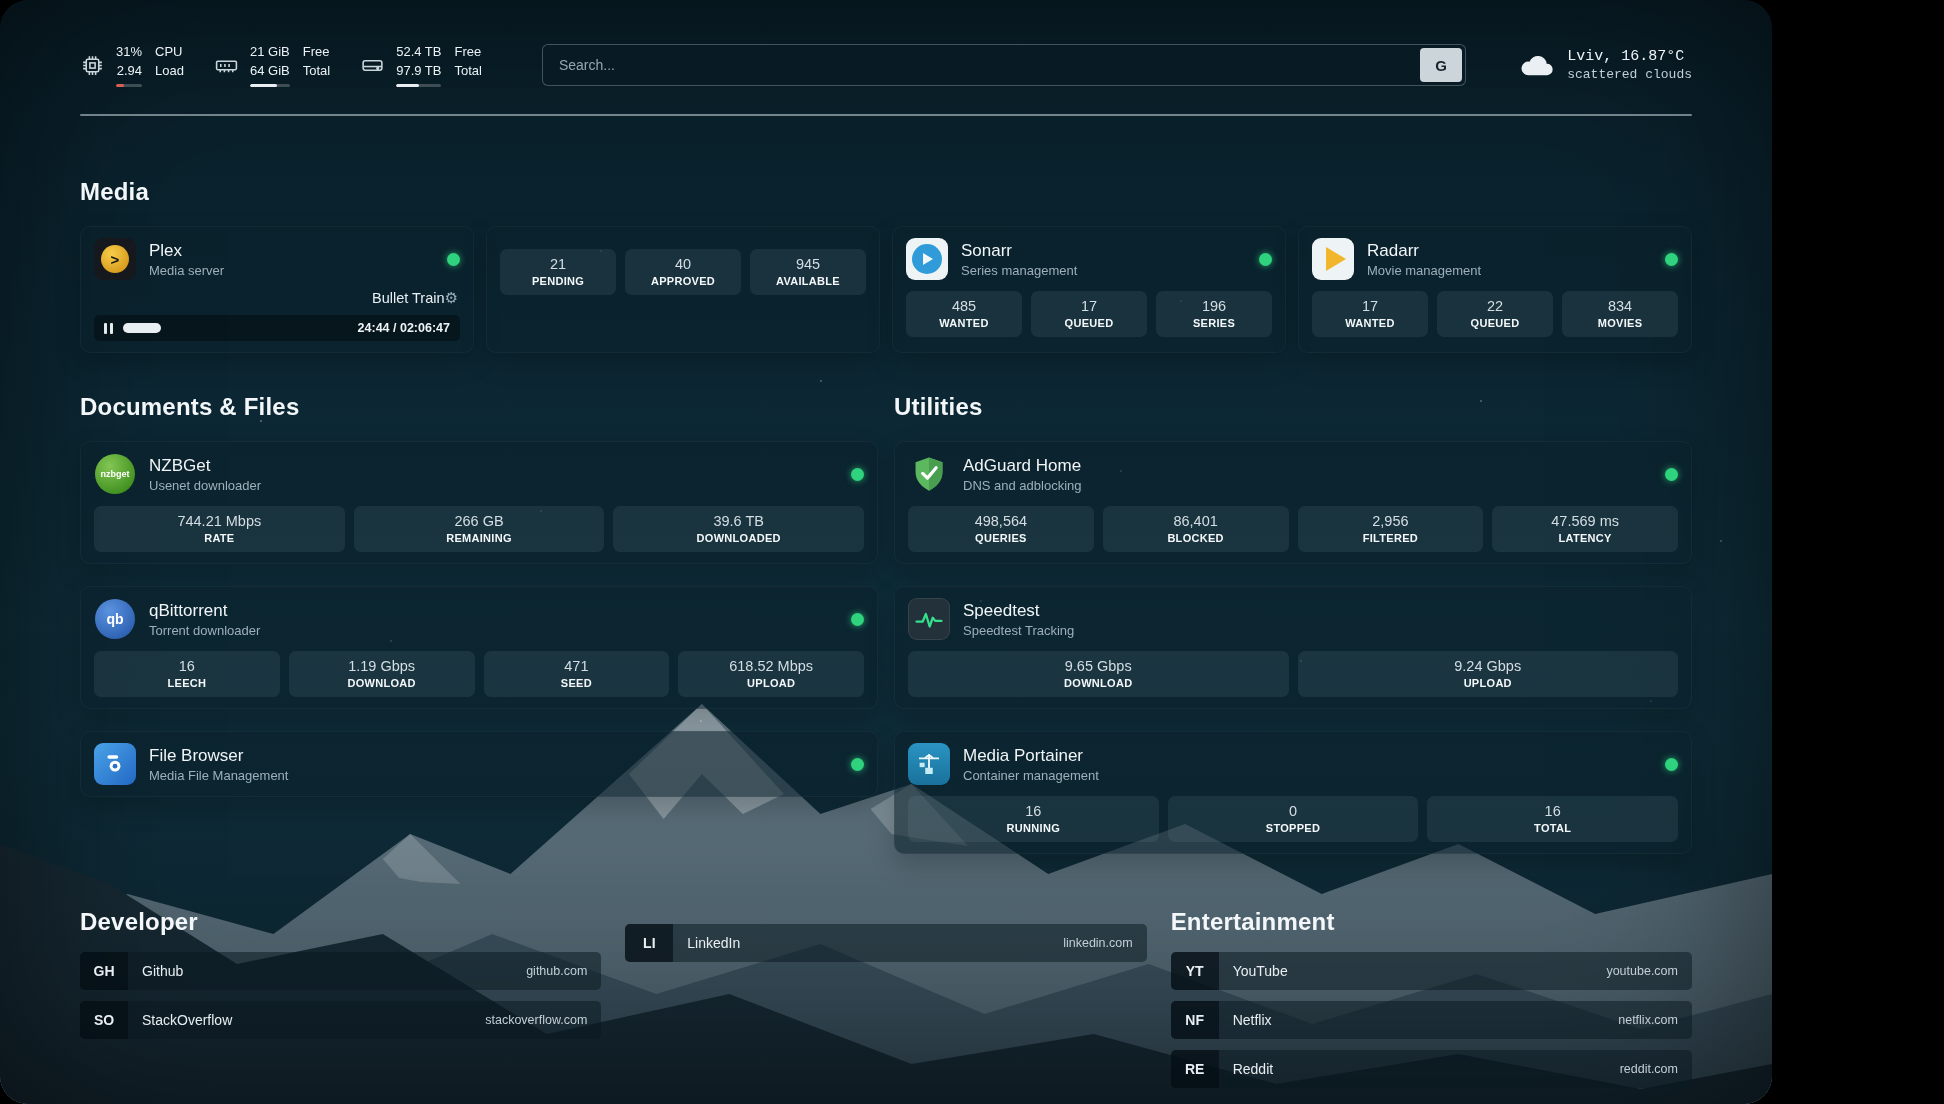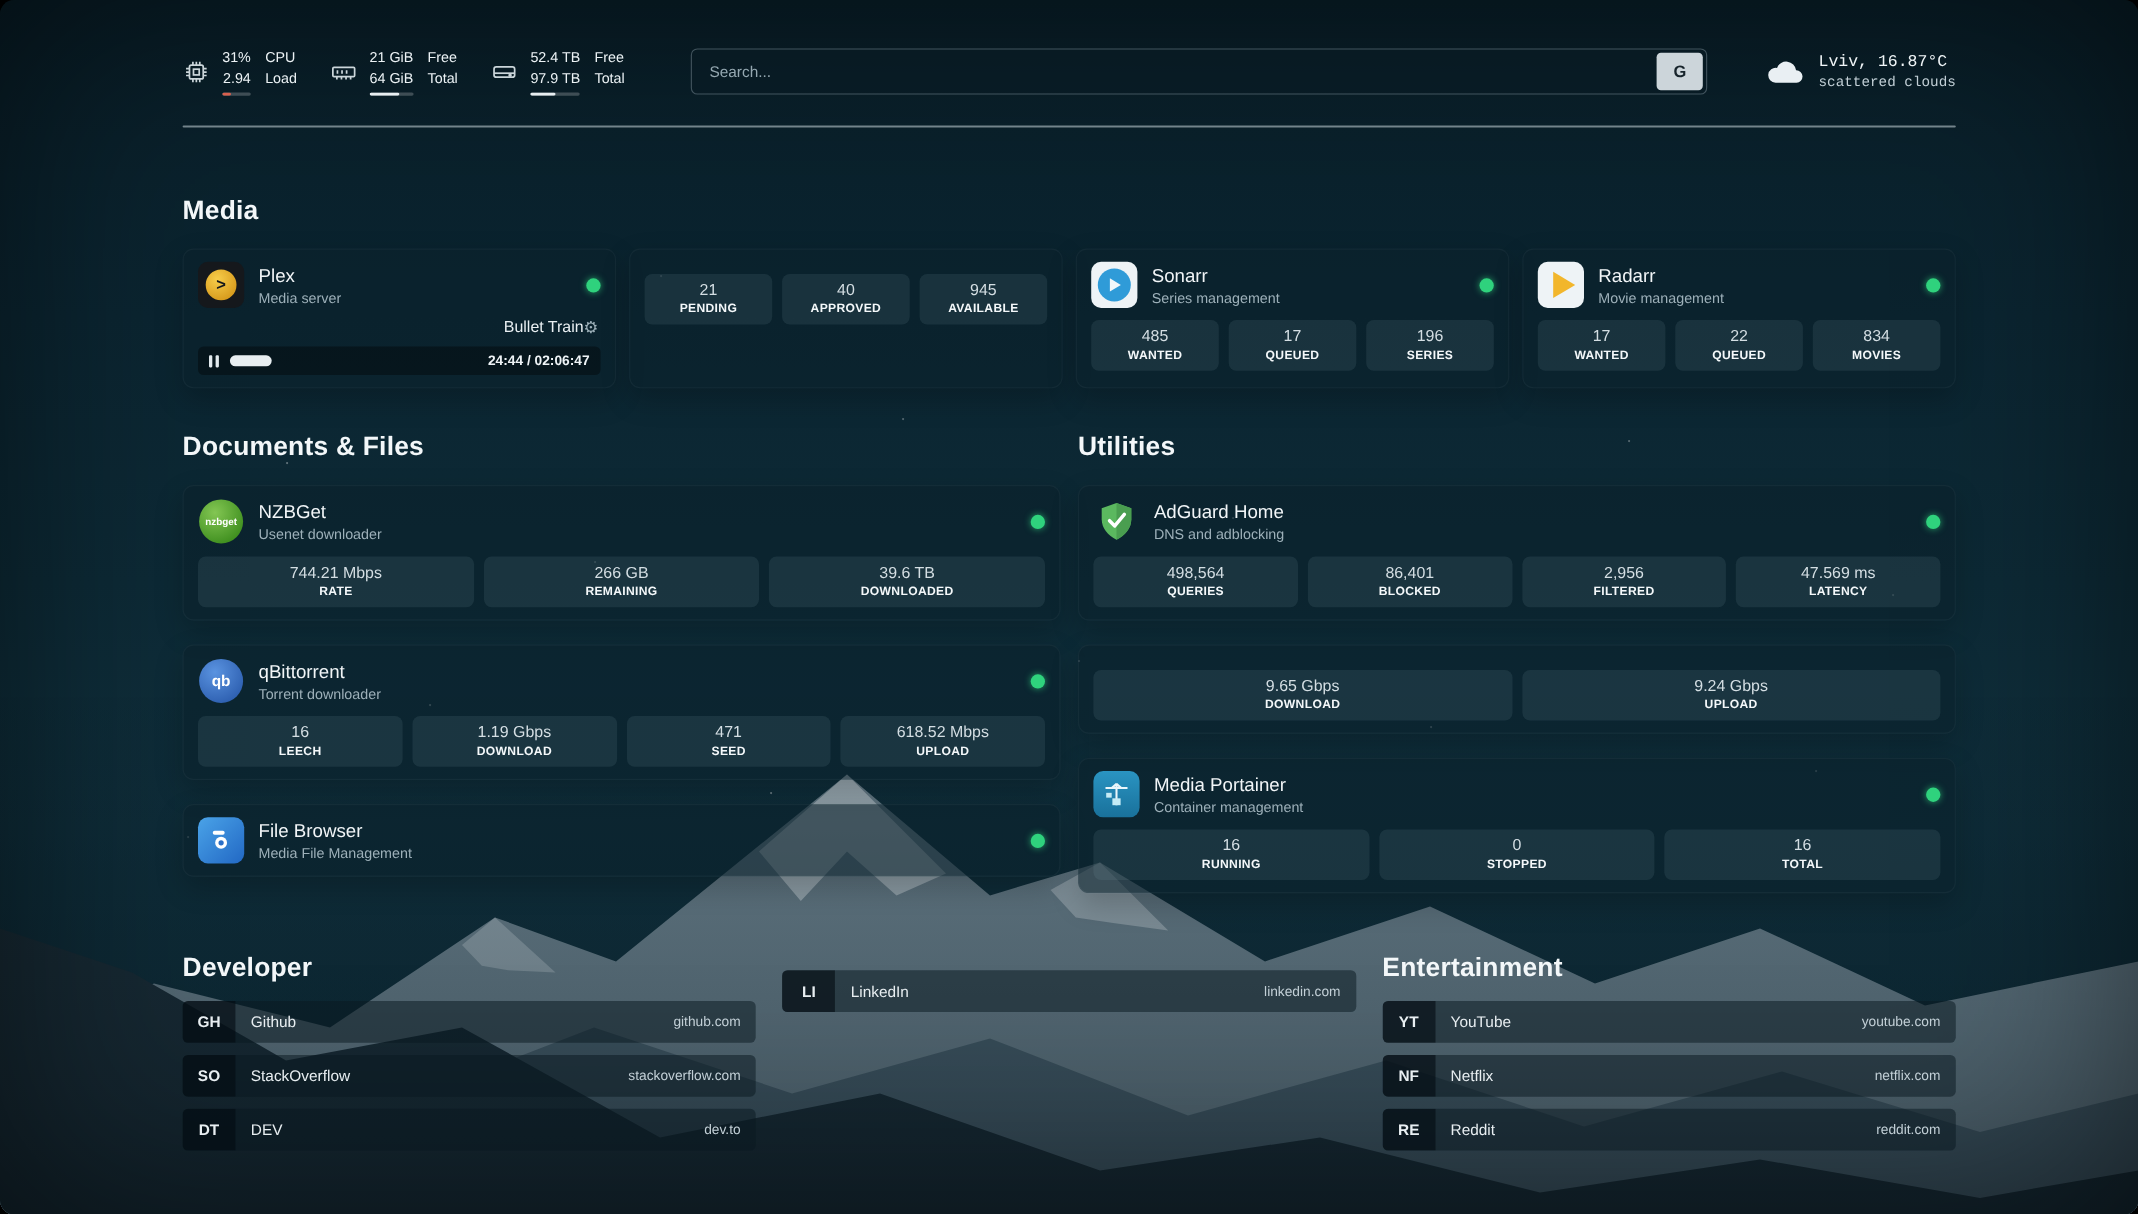--- a/index.html
+++ b/index.html
@@ -1,18 +1,18 @@
 <!DOCTYPE html>
 <html><head>
 <meta charset="utf-8">
 <style>
   * { margin:0; padding:0; box-sizing:border-box; }
   html,body { width:1944px; height:1104px; background:#000; font-family:"Liberation Sans", sans-serif; overflow:hidden; }
   .screen {
-    position:relative; width:1944px; height:1104px; border-radius:13px; overflow:hidden;
+    position:relative; width:1772px; height:1104px; border-radius:28px; overflow:hidden;
     background:linear-gradient(180deg,#091e28 0%,#0b2531 26%,#0d2a36 48%,#10303d 68%,#0e2b37 100%);
   }
   .bg-mountains { position:absolute; left:0; bottom:0; width:100%; height:470px; display:block; }
   .bg-fog { position:absolute; left:0; bottom:0; width:100%; height:470px;
     background:linear-gradient(180deg, rgba(13,42,54,0.30) 0%, rgba(9,27,36,0.55) 100%); }
   .vignette { position:absolute; inset:0; box-shadow:inset 0 0 190px rgba(0,0,0,0.55); pointer-events:none; }
   .specks { position:absolute; top:0; left:0; width:2px; height:2px; border-radius:50%; background:rgba(255,255,255,0.45);
     box-shadow: 260px 420px 0 rgba(255,255,255,.35), 540px 510px 0 rgba(255,255,255,.3),
       820px 380px 0 rgba(255,255,255,.3), 1120px 470px 0 rgba(255,255,255,.35),
       1480px 400px 0 rgba(255,255,255,.3), 1720px 540px 0 rgba(255,255,255,.3),
@@ -439,20 +439,31 @@
                 <div class="stat-l">FILTERED</div>
               </div>
               <div class="stat">
                 <div class="stat-v">47.569 ms</div>
                 <div class="stat-l">LATENCY</div>
               </div>
             </div>
           </div>
 
           <div class="card">
+            <div class="svc-head">
+              <div class="svc-icon icon-speedtest">
+                <svg viewBox="0 0 24 24" width="30" height="30">
+                  <polyline points="2,14 7,14 9.5,8 12.5,18 15,11 17,13.5 22,13.5" fill="none" stroke="#35e08c" stroke-width="1.8" stroke-linejoin="round" stroke-linecap="round"></polyline>
+                </svg>
+              </div>
+              <div class="svc-meta">
+                <div class="svc-name">Speedtest</div>
+                <div class="svc-desc">Speedtest Tracking</div>
+              </div>
+            </div>
             <div class="stats">
               <div class="stat">
                 <div class="stat-v">9.65 Gbps</div>
                 <div class="stat-l">DOWNLOAD</div>
               </div>
               <div class="stat">
                 <div class="stat-v">9.24 Gbps</div>
                 <div class="stat-l">UPLOAD</div>
               </div>
             </div>
@@ -499,25 +510,20 @@
           <div class="bm-row">
             <div class="bm-abbr">GH</div>
             <div class="bm-name">Github</div>
             <div class="bm-url">github.com</div>
           </div>
           <div class="bm-row">
             <div class="bm-abbr">SO</div>
             <div class="bm-name">StackOverflow</div>
             <div class="bm-url">stackoverflow.com</div>
           </div>
-          <div class="bm-row">
-            <div class="bm-abbr">DT</div>
-            <div class="bm-name">DEV</div>
-            <div class="bm-url">dev.to</div>
-          </div>
         </div>
       </div>
 
       <div class="bm-col">
         <div class="bm-list">
           <div class="bm-row">
             <div class="bm-abbr">LI</div>
             <div class="bm-name">LinkedIn</div>
             <div class="bm-url">linkedin.com</div>
           </div>

